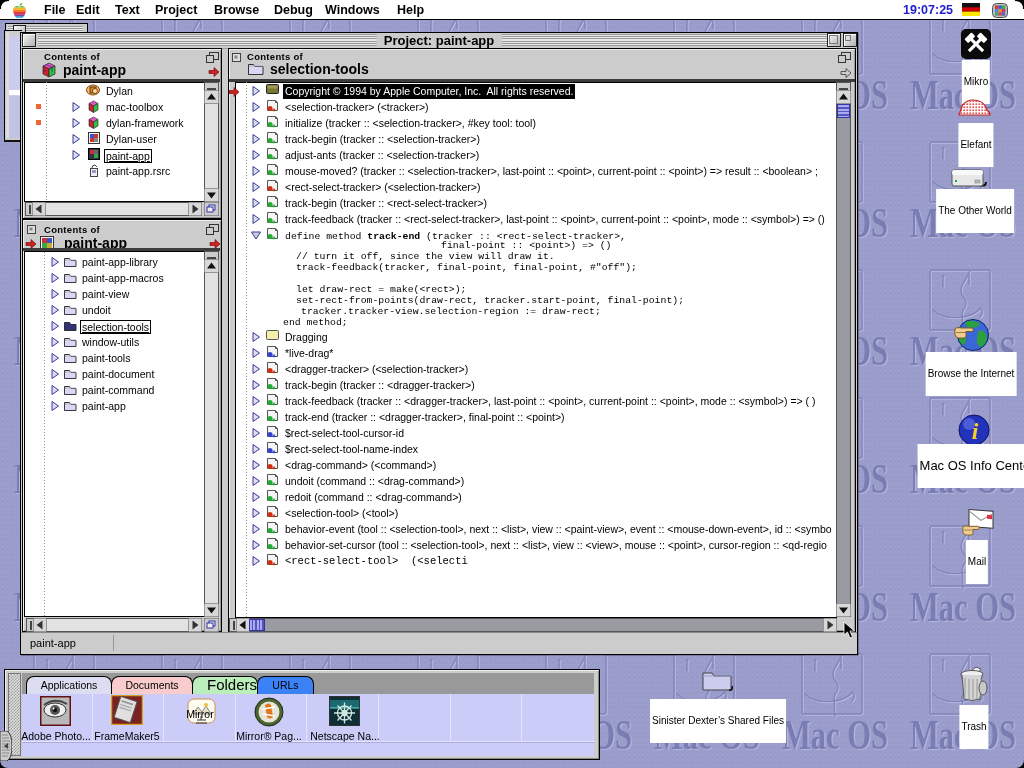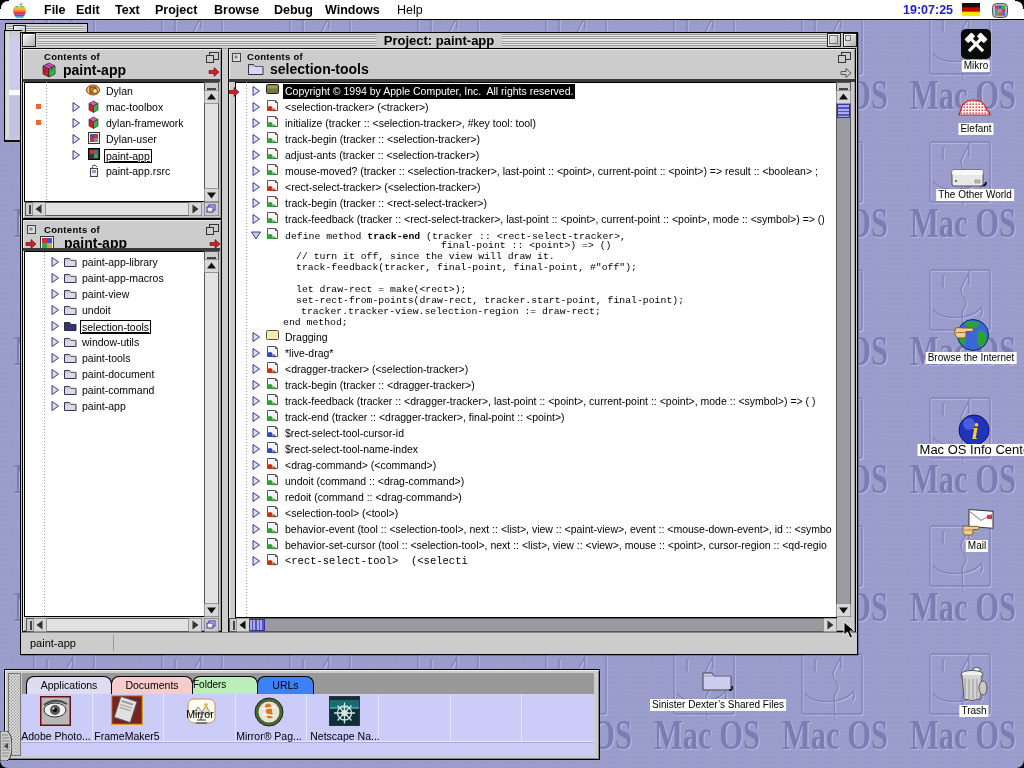--- a/index.html
+++ b/index.html
@@ -1,21 +1,21 @@
 <!DOCTYPE html>
 <html><head><meta charset="utf-8">
 <style>
 html,body { margin:0; padding:0; }
 body { width:1024px; height:768px; overflow:hidden; position:relative;
        font-family:"Liberation Sans", sans-serif; color:#000;
        -webkit-font-smoothing: antialiased; }
 .abs { position:absolute; white-space:pre; }
 .mono { font-family:"Liberation Mono", monospace; font-size:9.8px; }
 .mono2 { font-family:"Liberation Mono", monospace; font-size:9.8px; }
-.dlabel { background:#fff; color:#000; padding:0px 2px; font-size:10px; line-height:12px; }
+.dlabel { background:#fff; color:#000; padding:16px 2px; font-size:10px; line-height:12px; }
 .llabel { font-size:10.5px; transform:translateX(-50%); }
 </style></head>
 <body>
 
 <svg class="abs" width="1024" height="768" style="left:0;top:0">
 <defs>
 <pattern id="tile" width="128" height="128" patternUnits="userSpaceOnUse">
   <rect width="128" height="128" fill="#9a9ccb"></rect>
   <rect width="128" height="128" fill="url(#nz)"></rect>
   <g transform="translate(35,15)" stroke="#b8bade" fill="none" stroke-width="1.4" stroke-linecap="round">
@@ -148,21 +148,21 @@
     </g>
 <path d="M7.6,3.9 C7.6,2.2 8.7,1.1 10.2,0.7 C10.4,2.4 9.3,3.7 7.6,3.9" fill="#5aba47"></path>
   </svg>
 <div class="abs " style="left:44px;top:3px;font-weight:bold;font-size:12.5px">File</div>
 <div class="abs " style="left:76px;top:3px;font-weight:bold;font-size:12.5px">Edit</div>
 <div class="abs " style="left:115px;top:3px;font-weight:bold;font-size:12.5px">Text</div>
 <div class="abs " style="left:155px;top:3px;font-weight:bold;font-size:12.5px">Project</div>
 <div class="abs " style="left:214px;top:3px;font-weight:bold;font-size:12.5px">Browse</div>
 <div class="abs " style="left:274px;top:3px;font-weight:bold;font-size:12.5px">Debug</div>
 <div class="abs " style="left:325px;top:3px;font-weight:bold;font-size:12.5px">Windows</div>
-<div class="abs " style="left:397px;top:3px;font-weight:normal;font-size:12.5px">Help</div>
+<div class="abs " style="left:397px;top:3px;font-weight:bold;font-size:12.5px">Help</div>
 <div class="abs " style="left:903px;top:3px;font-weight:bold;font-size:12.5px;color:#2222cc">19:07:25</div>
 <svg class="abs" width="18" height="13" style="left:962px;top:3px">
     <rect width="18" height="13" fill="#111"></rect>
     <rect y="4.3" width="18" height="4.3" fill="#cc0000"></rect>
     <rect y="8.6" width="18" height="4.4" fill="#ffe800"></rect>
   </svg>
 <svg class="abs" width="16" height="15" style="left:992px;top:3px">
     <rect x="0.5" y="0.5" width="15" height="14" rx="4" fill="#bbb" stroke="#555"></rect>
     <g>
       <rect x="3" y="2.5" width="3.4" height="3.4" fill="#dd3333"></rect>
@@ -729,21 +729,21 @@
 <div class="abs " style="left:30px;top:637px;font-size:11px">paint-app</div>
 <div class="abs " style="left:113px;top:635px;width:1px;height:16px;background:#999"></div>
 <svg class="abs" width="16" height="18" style="left:843px;top:621px">
     <path d="M1,1 L1,14 L4.5,11 L7,17 L9.5,16 L7,10 L11.5,10 Z" fill="#000" stroke="#fff" stroke-width="0.8"></path>
   </svg>
 <div class="abs " style="left:4px;top:669px;width:596px;height:91px;background:#cccccc;border:1px solid #000;box-sizing:border-box;box-shadow:inset 1px 1px 0 #eee, inset -1px -1px 0 #888"></div>
 <div class="abs " style="left:8px;top:673px;width:13px;height:83px;background:#e0e0e0;background-image:linear-gradient(45deg,#9a9a9a 25%,transparent 25%,transparent 75%,#9a9a9a 75%),linear-gradient(45deg,#9a9a9a 25%,transparent 25%,transparent 75%,#9a9a9a 75%);background-size:3px 3px;background-position:0 0,1.5px 1.5px;border:1px solid #777;box-sizing:border-box"></div>
 <div class="abs " style="left:22px;top:673px;width:572px;height:21px;background:#999999;border-bottom:1px solid #555"></div>
 <div class="abs" style="left:26px;top:676px;width:84px;height:18px;background:#ddddf2;border:1px solid #000;border-bottom:none;border-radius:8px 8px 0 0;text-align:center;font-size:10.5px;line-height:16px">Applications</div>
 <div class="abs" style="left:111px;top:676px;width:80px;height:18px;background:#f8cccc;border:1px solid #000;border-bottom:none;border-radius:8px 8px 0 0;text-align:center;font-size:10.5px;line-height:16px">Documents</div>
-<div class="abs" style="left:192px;top:676px;width:64px;height:18px;background:#bbeebb;border:1px solid #000;border-bottom:none;border-radius:8px 8px 0 0;text-align:left;font-size:10px;line-height:16px">Folders</div>
+<div class="abs" style="left:192px;top:676px;width:64px;height:18px;background:#bbeebb;border:1px solid #000;border-bottom:none;border-radius:8px 8px 0 0;text-align:right;font-size:15px;line-height:16px">Folders</div>
 <div class="abs" style="left:257px;top:676px;width:55px;height:18px;background:#3b82f6;border:1px solid #000;border-bottom:none;border-radius:8px 8px 0 0;text-align:center;font-size:10.5px;line-height:16px">URLs</div>
 <div class="abs " style="left:22px;top:694px;width:572px;height:62px;background:#ccccf8"></div>
 <div class="abs " style="left:92px;top:694px;width:1px;height:47px;background:#e4e4ff"></div>
 <div class="abs " style="left:163px;top:694px;width:1px;height:47px;background:#e4e4ff"></div>
 <div class="abs " style="left:235px;top:694px;width:1px;height:47px;background:#e4e4ff"></div>
 <div class="abs " style="left:306px;top:694px;width:1px;height:47px;background:#e4e4ff"></div>
 <div class="abs " style="left:378px;top:694px;width:1px;height:47px;background:#e4e4ff"></div>
 <div class="abs " style="left:450px;top:694px;width:1px;height:47px;background:#e4e4ff"></div>
 <div class="abs " style="left:521px;top:694px;width:1px;height:47px;background:#e4e4ff"></div>
 <div class="abs " style="left:22px;top:741px;width:572px;height:1px;background:#e4e4ff"></div>

